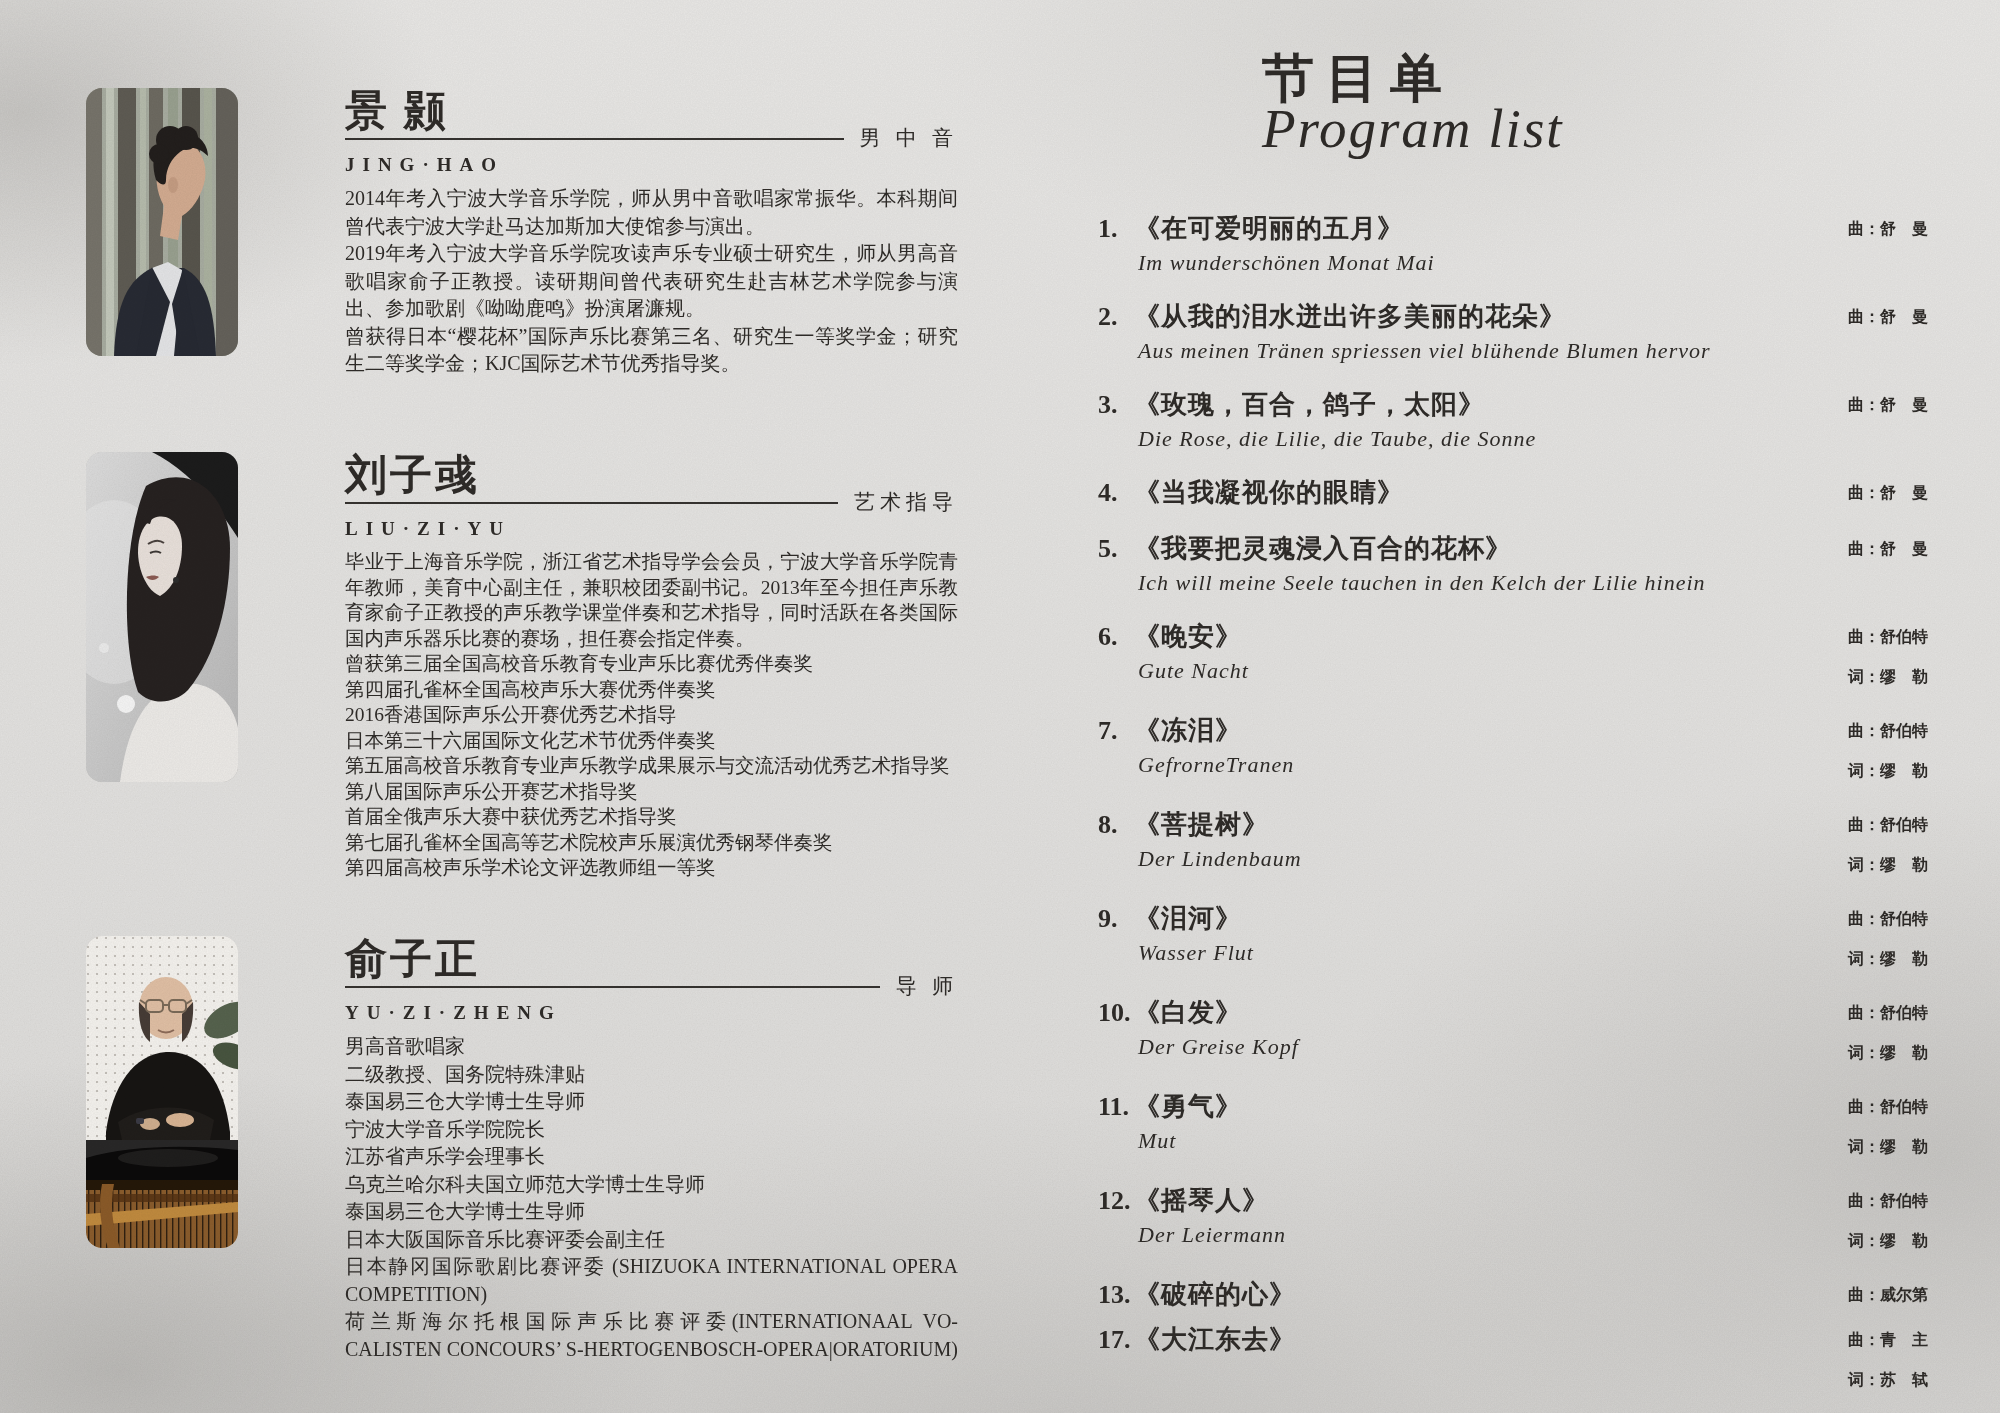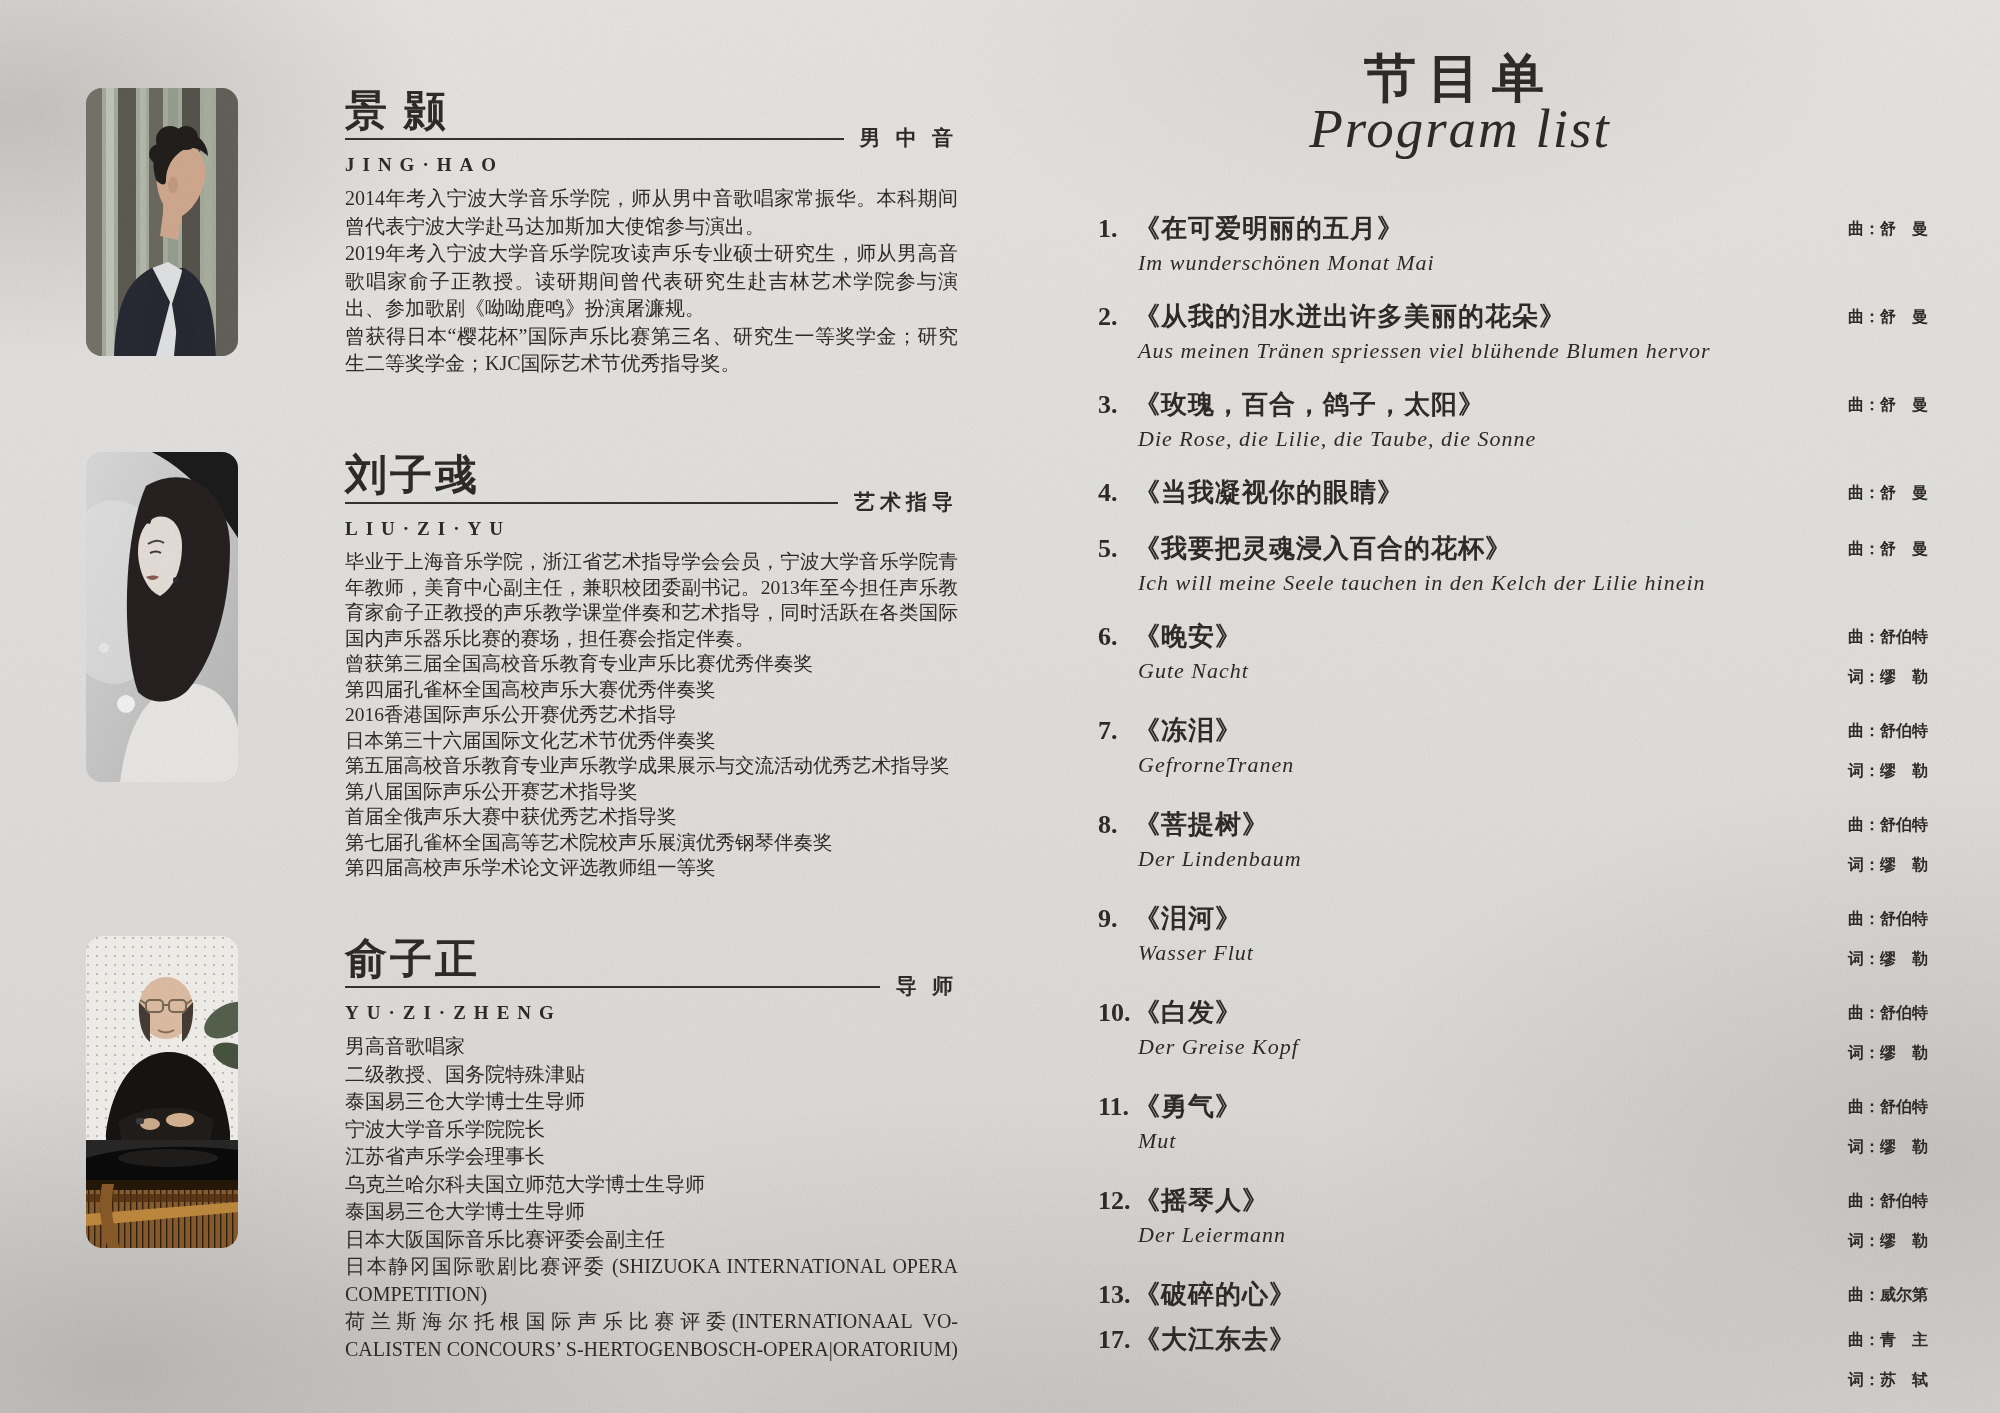--- a/index.html
+++ b/index.html
@@ -23,28 +23,28 @@
   #artist-2{top:936px}
   .photo{flex:0 0 152px;margin-right:67px;border-radius:16px;overflow:hidden;background:#c9c8c5;}
   .photo svg{display:block}
   #artist-0 .photo{height:268px}
   #artist-1 .photo{height:330px}
   #artist-2 .photo{height:312px}
   .info{flex:1;min-width:0;}
   .name{font-size:42px;line-height:46px;font-weight:bold;letter-spacing:3px;}
   .rule-row{display:flex;align-items:center;margin-top:-10px;}
   .rule{flex:1;height:2px;background:#35322f;}
-  .role{margin-left:16px;font-size:21px;line-height:29px;font-weight:bold;letter-spacing:5px;white-space:nowrap;}
+  .role{margin-left:16px;font-size:21px;line-height:29px;font-weight:normal;letter-spacing:5px;white-space:nowrap;}
   .pinyin{margin-top:0;font-size:19px;line-height:24px;letter-spacing:8px;font-weight:bold;}
   .bio{margin-top:8px;font-size:20px;line-height:27.5px;text-align:justify;}
   #artist-1 .bio{font-size:19.5px;line-height:25.5px;}
   .bio p{margin:0;}
 
   
-  .program-header{position:absolute;left:1290px;top:50px;width:340px;text-align:center;}
+  .program-header{position:absolute;left:1262px;top:50px;width:340px;}
   .title-zh{font-size:52px;line-height:58px;font-weight:bold;letter-spacing:12px;}
   .title-en{font-size:55px;line-height:50px;font-style:italic;letter-spacing:2px;margin-top:-4px;}
   .program-list{position:absolute;left:1098px;top:212px;width:830px;}
   .prog-item{display:flex;align-items:flex-start;margin-bottom:22px;}
   .prog-item.single{margin-bottom:11px;justify-content:space-between;}
   .pi-num{width:36px;font-size:26px;line-height:34px;font-weight:bold;}
   .pi-titles{flex:1;min-width:0;}
   .pi-title{font-size:26px;line-height:34px;font-weight:bold;letter-spacing:1px;white-space:nowrap;}
   .pi-sub{font-size:22px;line-height:30px;font-style:italic;letter-spacing:1px;margin-top:2px;margin-left:4px;white-space:nowrap;}
   .pi-credits{margin-left:auto;text-align:right;white-space:pre;font-weight:bold;}

